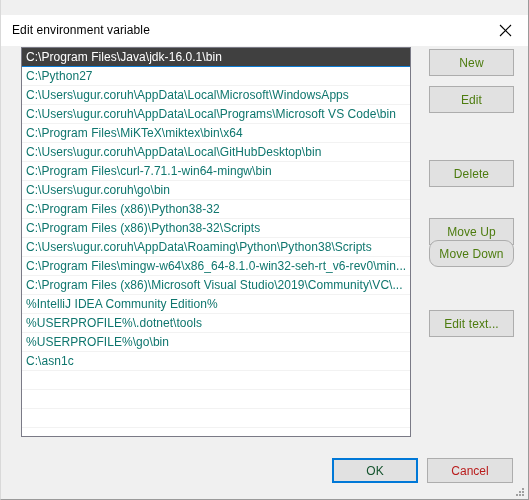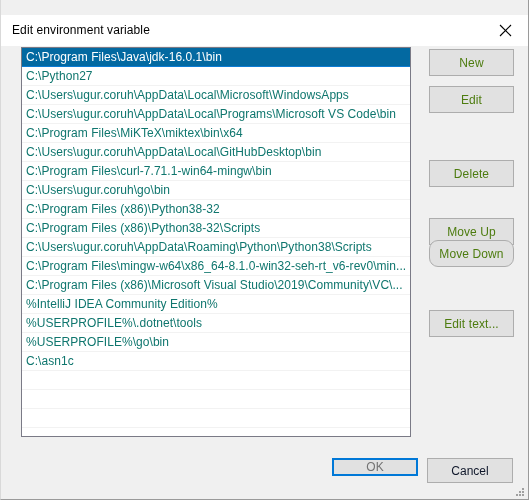--- a/index.html
+++ b/index.html
@@ -75,21 +75,21 @@
     border-bottom: 1px solid #f2f2f2;
     padding: 0 4px;
     font-size: 12px;
     color: #0f766e;
     white-space: nowrap;
     overflow: hidden;
     cursor: default;
     letter-spacing: 0.05px;
   }
   .list-row.selected {
-    background: #0369a1;
+    background: #404040;
     color: #ffffff;
     border-bottom-color: #0c7cd5;
   }
   .list-row.empty {
     border-bottom: 1px solid #f2f2f2;
   }
   
   .side-button {
     position: absolute;
     left: 428px;
@@ -114,44 +114,44 @@
   #btn-delete     { top: 160px; }
   #btn-move-up    { top: 218px; }
   #btn-move-down  { top: 240px; border-radius: 9px; }
   #btn-edit-text  { top: 310px; }
   
   #btn-ok {
     position: absolute;
     left: 331px;
     top: 458px;
     width: 86px;
-    height: 18px;
+    height: 25px;
     background: #e1e1e1;
     border: 2px solid #0078d7;
     box-sizing: border-box;
     font-size: 12px;
-    color: #737373;
+    color: #14532d;
     display: flex;
     align-items: center;
     justify-content: center;
     cursor: default;
     font-family: "Liberation Sans", sans-serif;
     padding: 0;
   }
   #btn-cancel {
     position: absolute;
     left: 426px;
     top: 458px;
     width: 86px;
     height: 25px;
     background: #e1e1e1;
     border: 1px solid #adadad;
     box-sizing: border-box;
     font-size: 12px;
-    color: #0f172a;
+    color: #b91c1c;
     display: flex;
     align-items: center;
     justify-content: center;
     cursor: default;
     font-family: "Liberation Sans", sans-serif;
     padding: 0;
   }
   
   #resize-grip {
     position: absolute;

